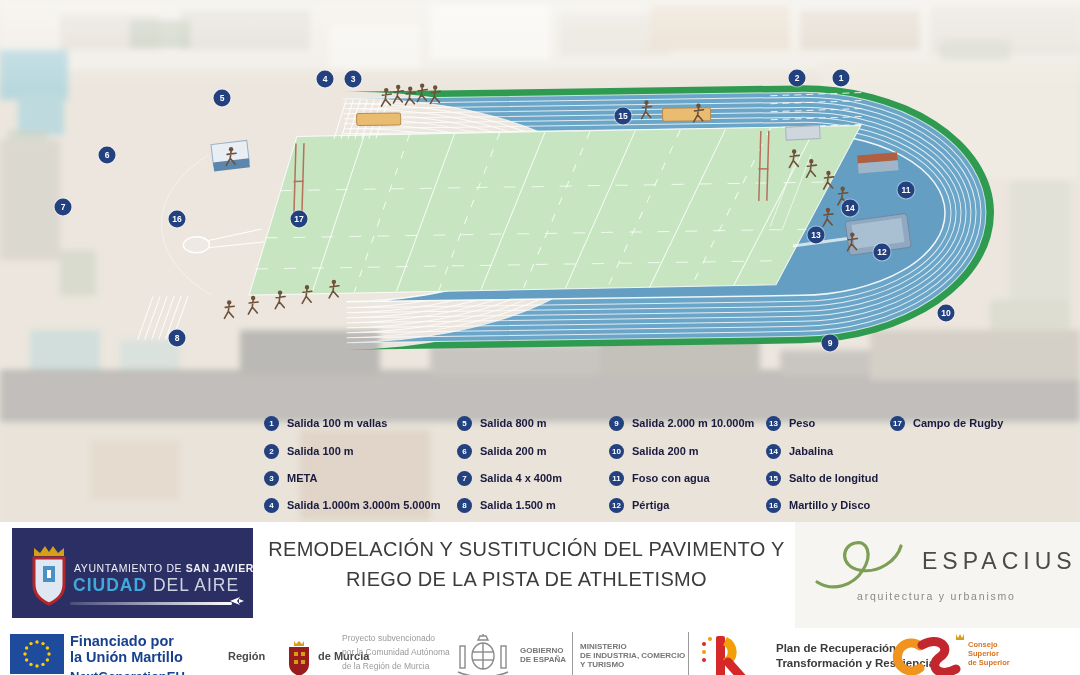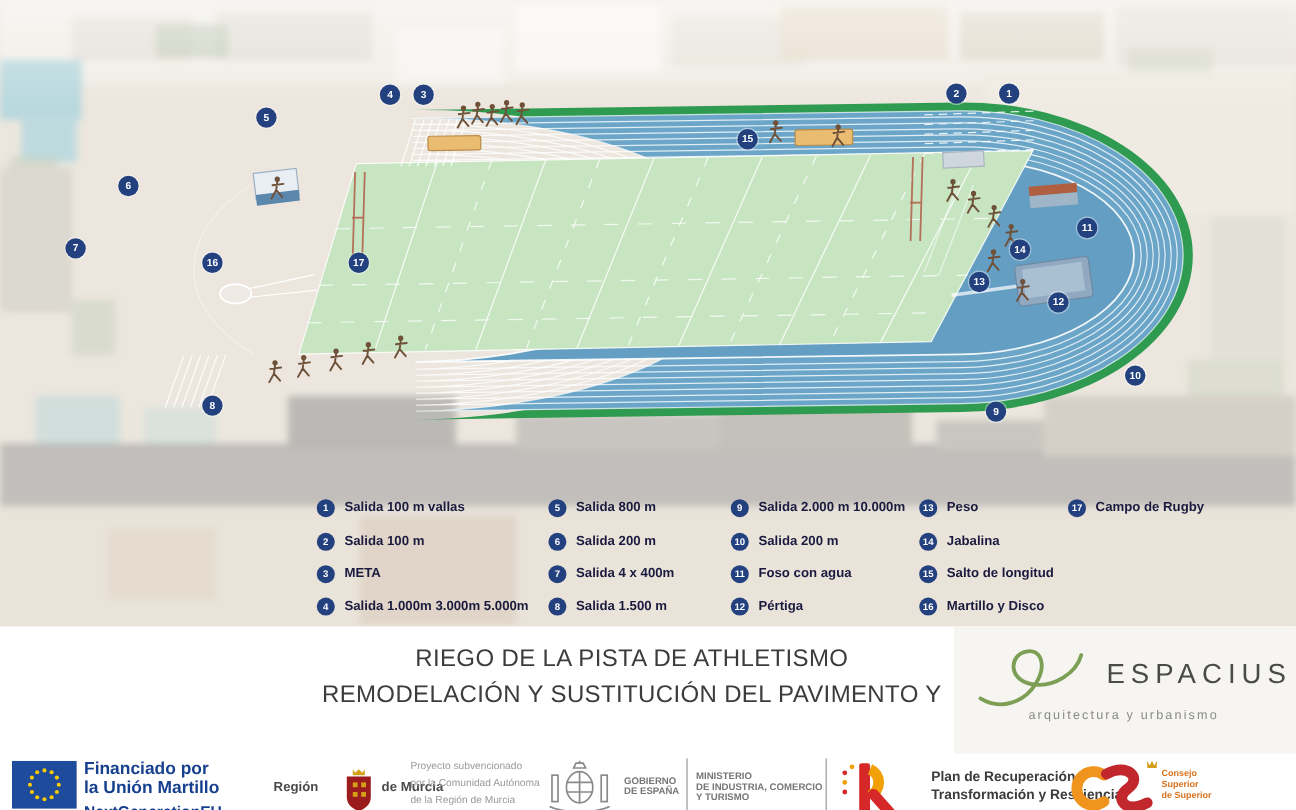--- a/index.html
+++ b/index.html
@@ -315,24 +315,38 @@
         <span class="ldot">16</span>
         <span class="llab">Martillo y Disco</span>
       </div>
     <div class="lrow" style="left:890px;top:416px">
         <span class="ldot">17</span>
         <span class="llab">Campo de Rugby</span>
       </div>
   </div>
 
   <div class="footer">
+    <div class="sjbox">
+      <svg width="38" height="62" style="position:absolute;left:18px;top:16px">
+        <path d="M4 12 L4 4 L10 9 L15 2 L19 8 L23 2 L28 9 L34 4 L34 12 Z" fill="#d4a017"></path>
+        <path d="M4 14 L34 14 L34 40 C34 52 26 57 19 60 C12 57 4 52 4 40 Z" fill="#dfe7f2" stroke="#b3262a" stroke-width="3"></path>
+        <rect x="13" y="22" width="12" height="16" fill="#4a90c4"></rect>
+        <rect x="17" y="26" width="4" height="8" fill="#fff"></rect>
+      </svg>
+      <div class="sj-l1"><span>AYUNTAMIENTO DE </span><b>SAN JAVIER</b></div>
+      <div class="sj-l2"><span class="sj-city">CIUDAD</span><span class="sj-rest"> DEL AIRE</span></div>
+      <div class="swoosh"></div>
+      <svg class="plane" width="16" height="14">
+        <path d="M0 7 L10 3 L7 7 L10 11 Z M9 5 L14 7 L9 9 Z" fill="#fff"></path>
+      </svg>
+    </div>
 
     <div class="title">
+      <div>REMODELACIÓN Y SUSTITUCIÓN DEL PAVIMENTO Y</div>
       <div>RIEGO DE LA PISTA DE ATHLETISMO</div>
-      <div>REMODELACIÓN Y SUSTITUCIÓN DEL PAVIMENTO Y</div>
     </div>
 
     <div class="espanel">
       <svg width="100" height="60" style="position:absolute;left:14px;top:14px">
         <path d="M8 46 C24 56 44 50 54 34 C64 18 58 4 46 7 C32 10 31 30 50 34 C70 38 88 24 92 10" fill="none" stroke="#7d9f55" stroke-width="3.2" stroke-linecap="round"></path>
       </svg>
       <div class="esname">ESPACIUS</div>
       <div class="estag">arquitectura y urbanismo</div>
     </div>
   </div>

